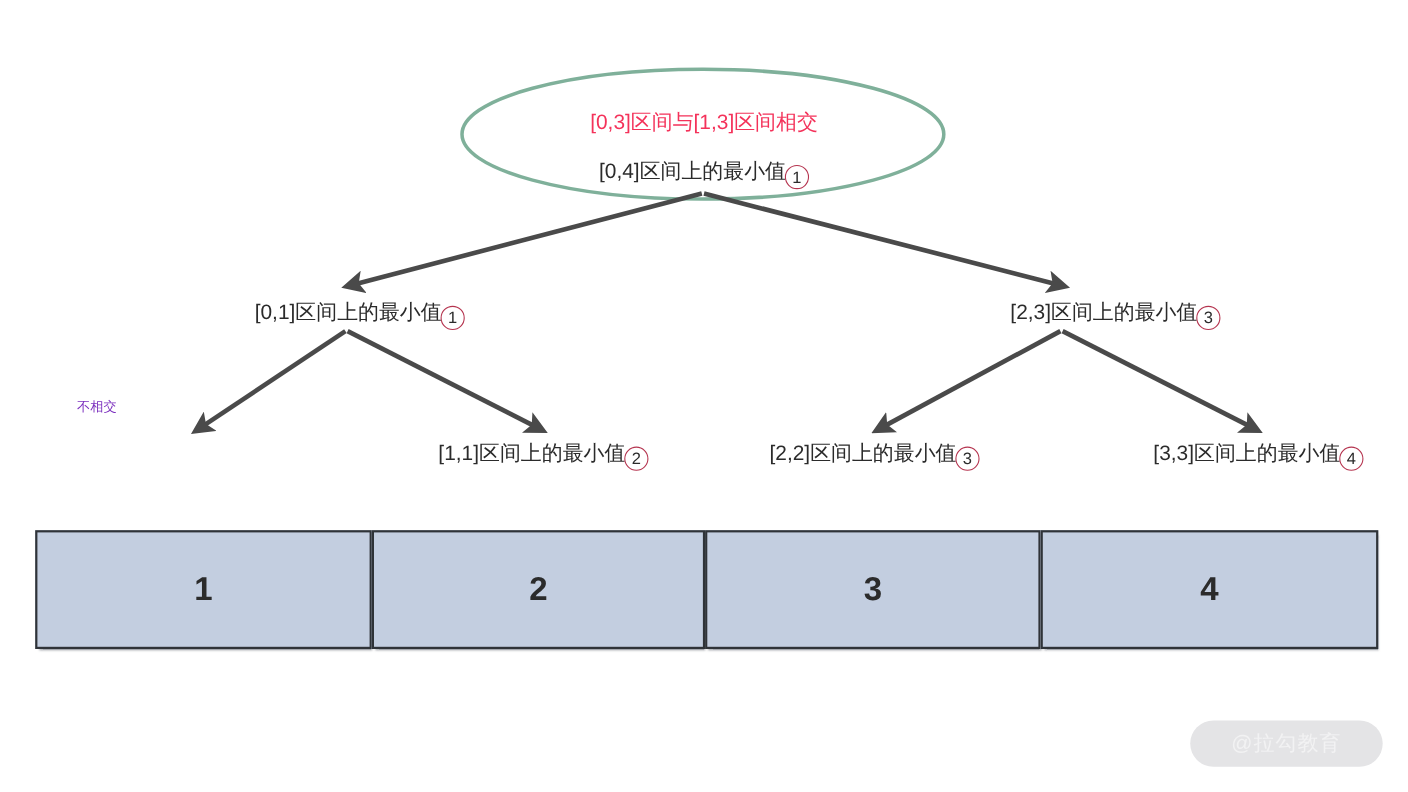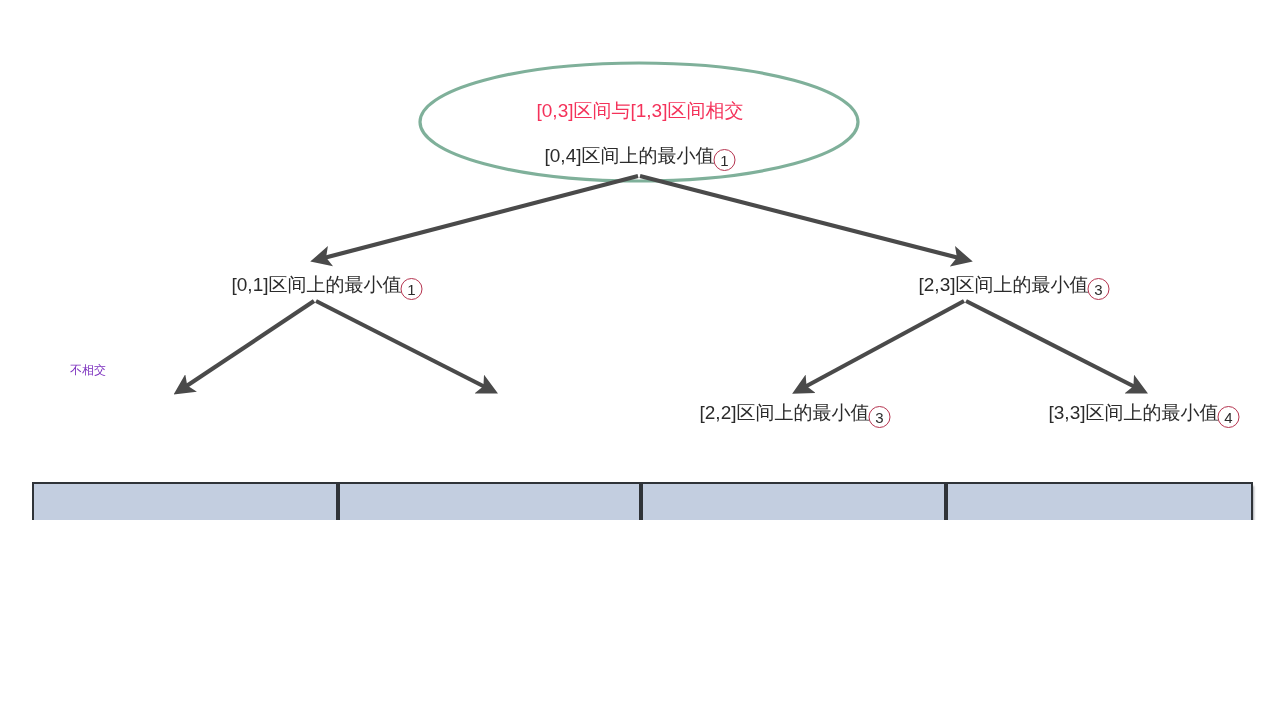--- a/index.html
+++ b/index.html
@@ -6,21 +6,21 @@
     margin: 0;
     padding: 0;
     background: #ffffff;
   }
   body {
     font-family: "Liberation Sans", "DejaVu Sans", sans-serif;
   }
   #canvas {
     position: relative;
     width: 1280px;
-    height: 520px;
+    height: 720px;
     background: #ffffff;
     overflow: hidden;
     text-decoration: underline;
   }
   svg.layer {
     position: absolute;
     left: 0;
     top: 0;
     width: 1280px;
     height: 720px;
@@ -150,20 +150,23 @@
     <span>[0,4]区间上的最小值</span><span class="circ">1</span>
   </div>
 
   <div class="node-label centered" style="left:327px; top:275px;">
     <span>[0,1]区间上的最小值</span><span class="circ">1</span>
   </div>
   <div class="node-label centered" style="left:976px; top:275px;margin-left:38px;">
     <span>[2,3]区间上的最小值</span><span class="circ">3</span>
   </div>
 
+  <div class="node-label centered" style="left:494px; top:403px;">
+    <span>[1,1]区间上的最小值</span><span class="circ">2</span>
+  </div>
   <div class="node-label centered" style="left:795px; top:403px;">
     <span>[2,2]区间上的最小值</span><span class="circ">3</span>
   </div>
   <div class="node-label centered" style="left:1144px; top:403px;">
     <span>[3,3]区间上的最小值</span><span class="circ">4</span>
   </div>
 
   <div class="annot-purple">不相交</div>
 
   <div class="array-row">

